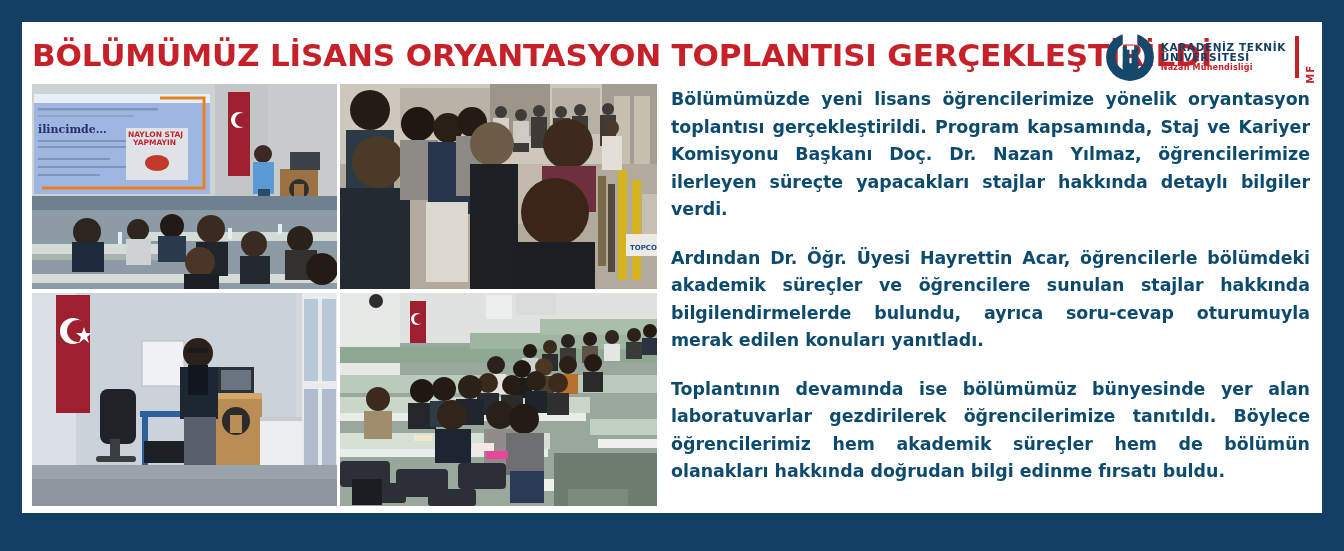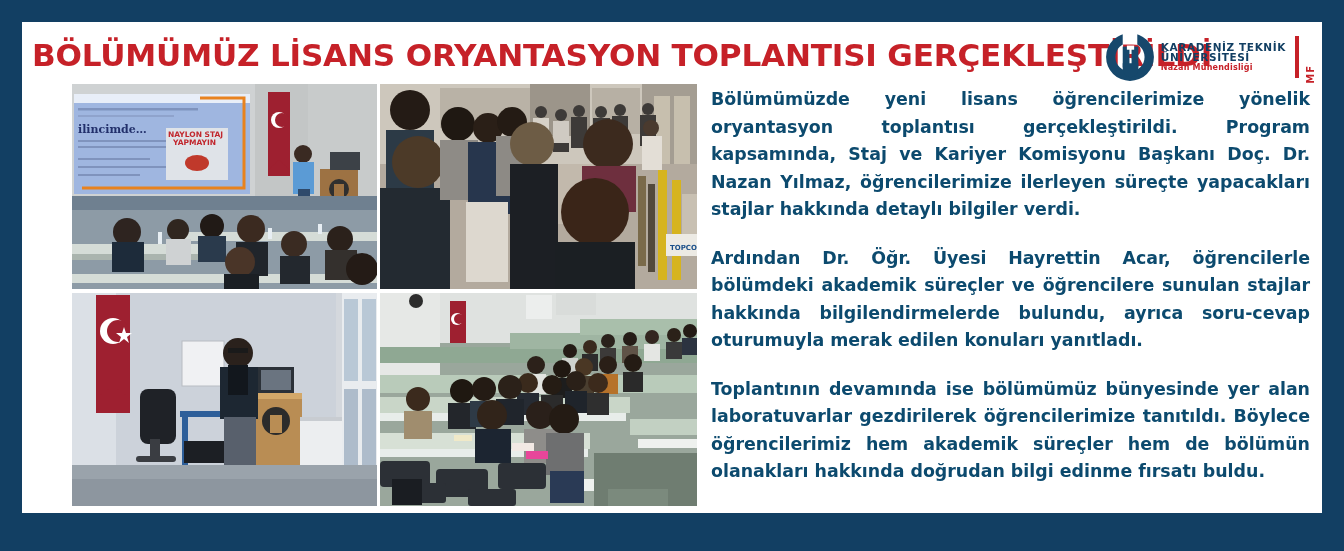--- a/index.html
+++ b/index.html
@@ -116,21 +116,20 @@
     gap: 14px;
     padding: 0 6px 0 10px;
   }
 
   .photo-grid {
     display: grid;
     grid-template-columns: 305px 317px;
     grid-template-rows: 205px 213px;
     gap: 4px 3px;
     flex: 0 0 auto;
-    margin-left: 40px;
   }
 
   .photo {
     position: relative;
     overflow: hidden;
     background: #9aa3a8;
   }
   .photo svg { display: block; width: 100%; height: 100%; }
 
   

